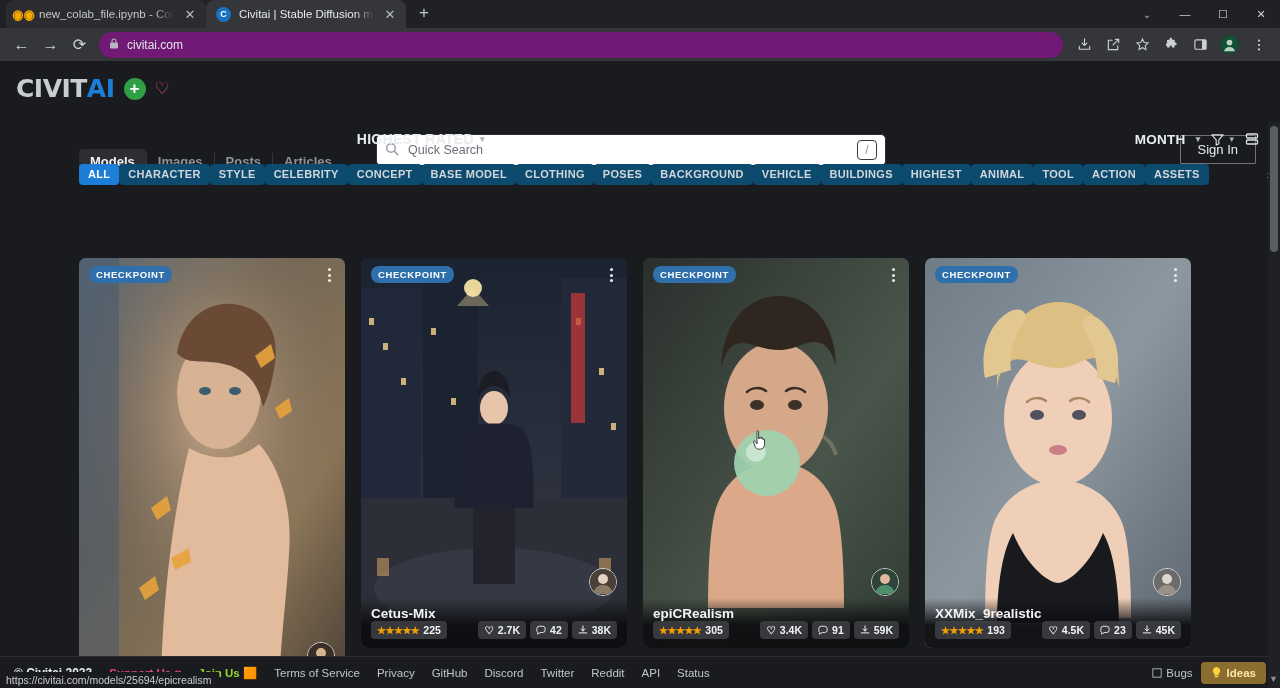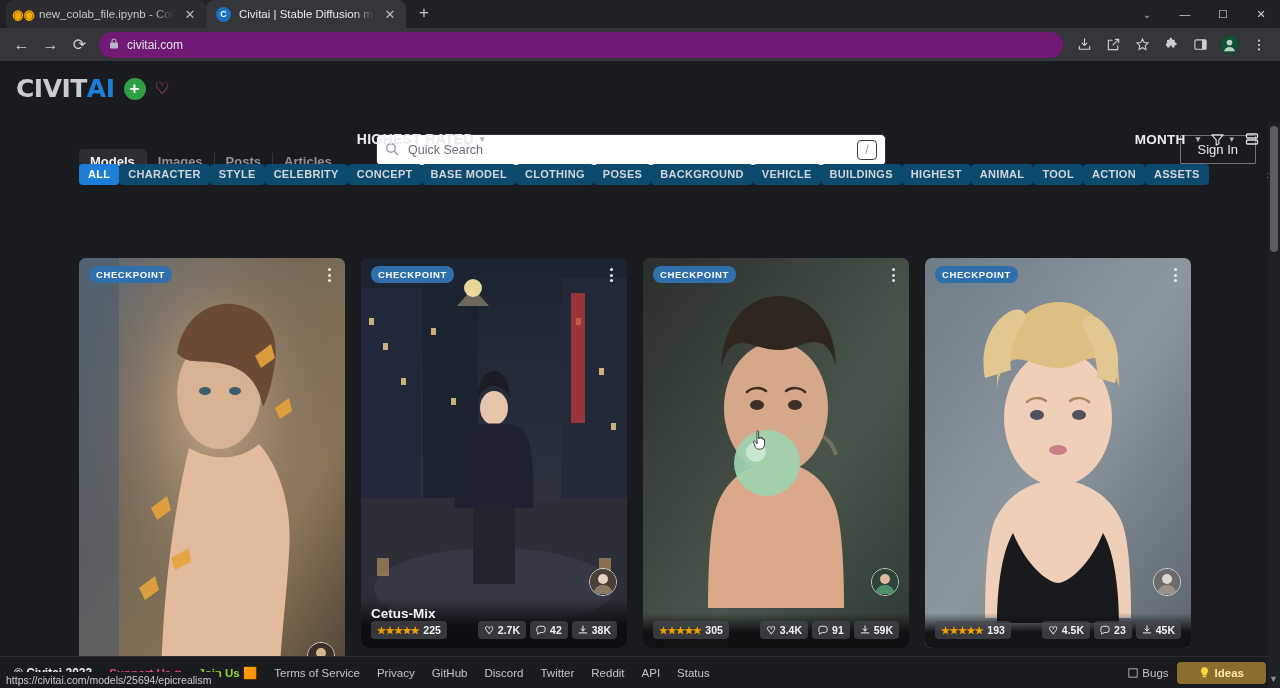--- a/index.html
+++ b/index.html
@@ -245,21 +245,21 @@
   .copyright { font-weight: 700; color: #e9ecef; font-size: 12px; }
   .flink { color: #c1c5cb; white-space: nowrap; }
   .flink.support { color: #e64980; font-weight: 700; }
   .flink.join { color: #94d82d; font-weight: 700; }
   .footer-right {
     margin-left: auto; display: flex; align-items: center; gap: 8px;
   }
   .bugs-btn { color: #c1c5cb; display: flex; align-items: center; gap: 4px; font-size: 11.5px; }
   .ideas-btn {
     background: #8a6d2f; color: #ffe8a3;
-    padding: 4px 22px; border-radius: 4px;
+    padding: 4px 10px; border-radius: 4px;
     display: flex; align-items: center; gap: 5px;
     font-size: 11.5px; font-weight: 700;
   }
   .status-url {
     position: absolute; left: 0; bottom: 0; z-index: 40;
     background: #1a1b1e; color: #c9ccd1;
     font-size: 10.5px; padding: 2px 7px 2px 6px;
   }
 
   
@@ -605,20 +605,21 @@
             <i></i>
           </div>
         <div class="avatar">
           <svg width="26" height="26" viewBox="0 0 26 26">
               <rect width="26" height="26" fill="#2f4438"></rect>
               <circle cx="13" cy="10" r="5" fill="#dcb9a0"></circle>
               <path d="M3 25c1.5-7 6-9 10-9s8.5 2 10 9z" fill="#4d8f6b"></path>
             </svg>
         </div>
         <div class="card-foot">
+          <div class="card-title">epiCRealism</div>
           <div class="stats">
             <div class="pill">
               <span class="stars">★★★★★</span>
               <span>305</span>
             </div>
             <div class="pill-group">
               <div class="pill">
                 <span>♡</span>
                 <span>3.4K</span>
               </div>
@@ -669,20 +670,21 @@
             <i></i>
           </div>
         <div class="avatar">
           <svg width="26" height="26" viewBox="0 0 26 26">
               <rect width="26" height="26" fill="#6b6b6b"></rect>
               <circle cx="13" cy="10" r="5" fill="#ddd6cd"></circle>
               <path d="M3 25c1.5-7 6-9 10-9s8.5 2 10 9z" fill="#9b9287"></path>
             </svg>
         </div>
         <div class="card-foot">
+          <div class="card-title">XXMix_9realistic</div>
           <div class="stats">
             <div class="pill">
               <span class="stars">★★★★★</span>
               <span>193</span>
             </div>
             <div class="pill-group">
               <div class="pill">
                 <span>♡</span>
                 <span>4.5K</span>
               </div>

